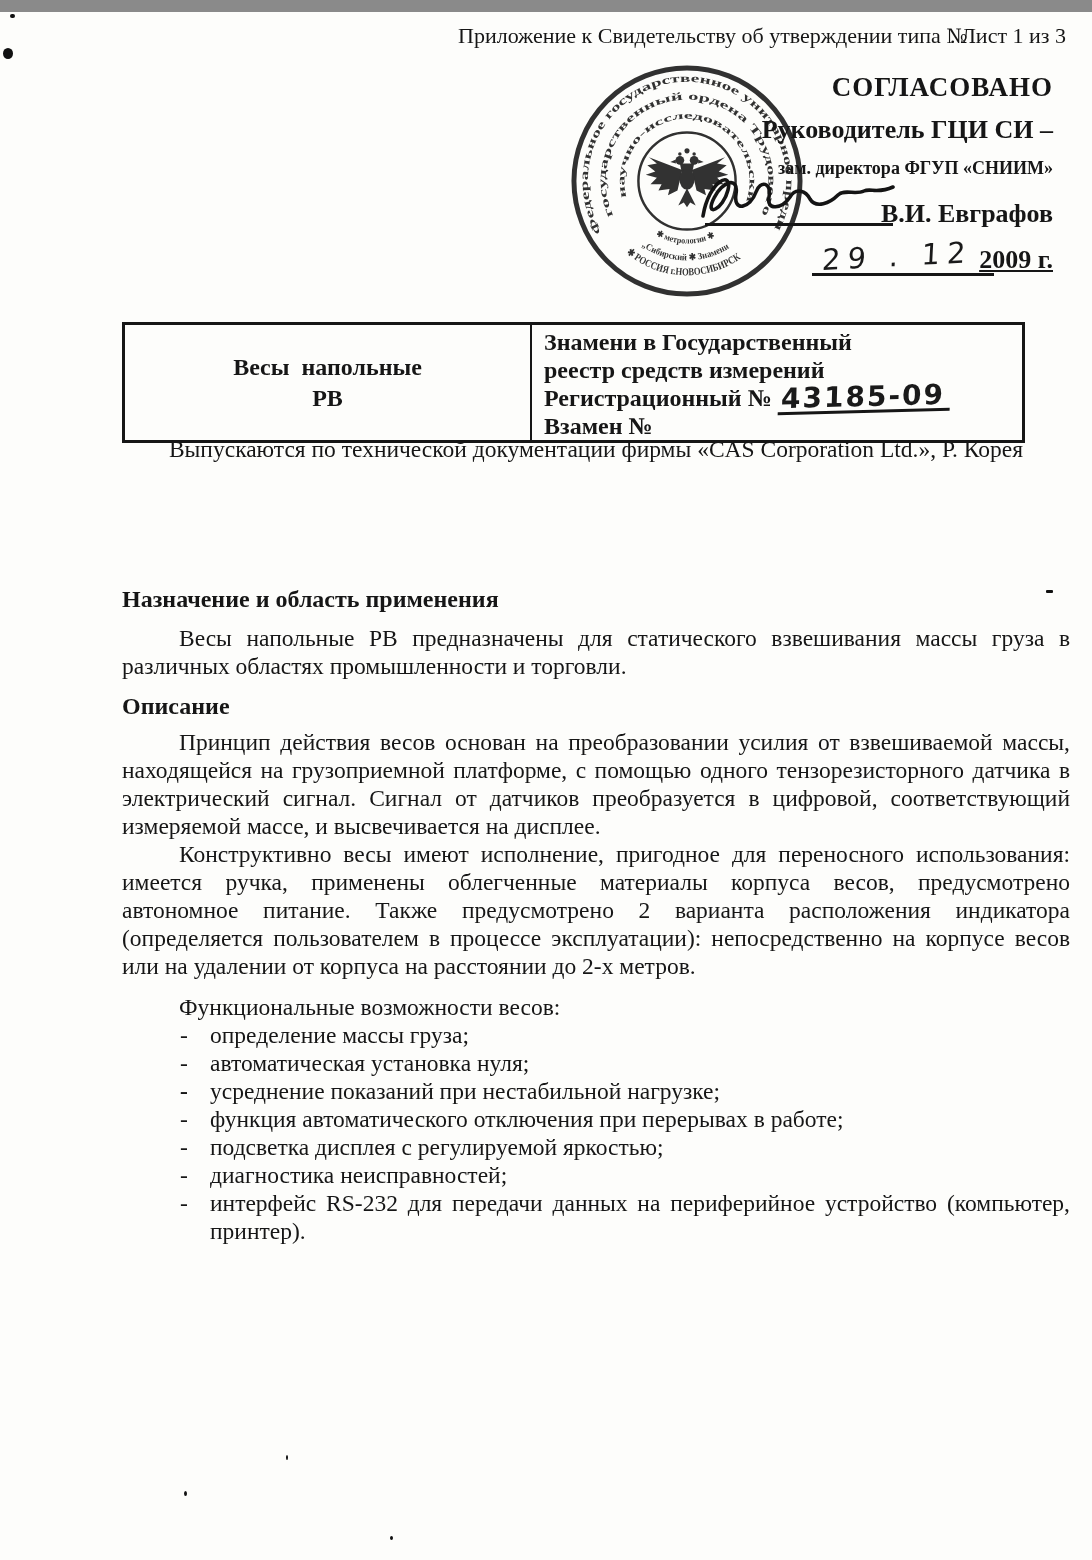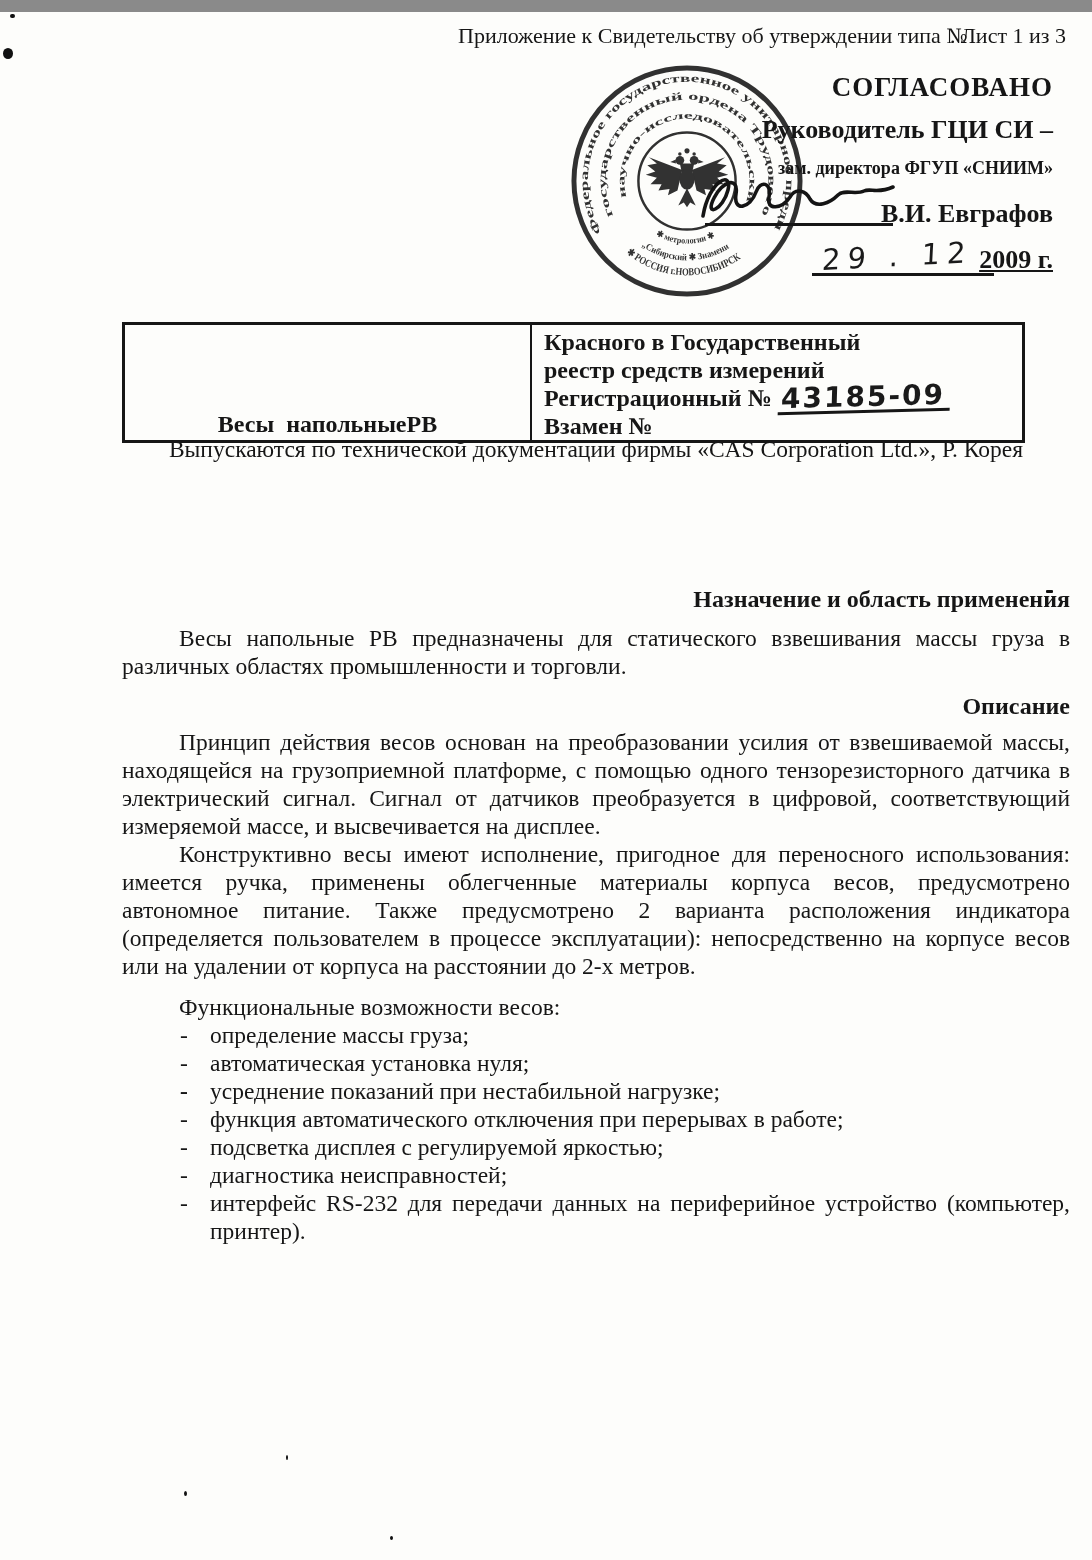--- a/index.html
+++ b/index.html
@@ -35,38 +35,38 @@
   }
   .date-line{position:absolute;left:812px;top:261px;width:182px;height:3px;background:#161616;}
 
   
   .reg-table{
     position:absolute;left:122px;top:310px;width:897px;height:115px;
     border:3px solid #161616;display:flex;font-weight:bold;font-size:24px;
   }
   .cell-left{
     width:405px;border-right:2px solid #161616;
-    display:flex;flex-direction:row;justify-content:center;align-items:flex-end;
+    display:flex;flex-direction:column;justify-content:center;align-items:center;
     line-height:31px;word-spacing:6px;
   }
   .cell-right{flex:1;padding:4px 0 0 12px;line-height:27.5px;}
   .reg-num{
     font-family:"DejaVu Sans",sans-serif;font-size:28px;letter-spacing:2px;
     border-bottom:3px solid #161616;display:inline-block;
     transform:rotate(-1.5deg) skewX(-3deg);padding:0 5px 0 3px;line-height:26px;
   }
 
   .manufacturer{
     position:absolute;left:122px;top:424px;width:948px;
     font-size:23.5px;text-align:center;
   }
 
   
   .main{position:absolute;left:122px;top:560px;width:948px;font-size:23.5px;line-height:28px;}
-  .main h3{font-size:24px;text-align:right;margin:0;font-weight:bold;}
+  .main h3{font-size:24px;text-align:left;margin:0;font-weight:bold;}
   .h-purpose{margin:13px 0 11px !important;}
   .h-desc{margin:12px 0 8px !important;}
   .main p{margin:0;text-align:justify;text-indent:57px;}
   .features-title{margin-top:13px !important;text-align:left !important;}
   .features{list-style:none;margin:0;padding:0;}
   .features li{position:relative;padding-left:88px;text-align:justify;}
   .features .dash{position:absolute;left:58px;top:0;}
 
   
   .speck{position:absolute;background:#111;border-radius:50%;}
@@ -140,21 +140,21 @@
 
   <div class="hand date-hand">29 . 12</div>
   <div class="date-line"></div>
 
   <div class="reg-table">
     <div class="cell-left">
       <div>Весы  напольные</div>
       <div>РВ</div>
     </div>
     <div class="cell-right">
-      <div>Красного в Государственный</div>
+      <div>Знамени в Государственный</div>
       <div>реестр средств измерений</div>
       <div>
         <span>Регистрационный №</span>
         <span class="hand reg-num">43185-09</span>
       </div>
       <div>Взамен №</div>
     </div>
   </div>
 
   <div class="manufacturer">Выпускаются по технической документации фирмы «CAS Corporation Ltd.», Р. Корея</div>

